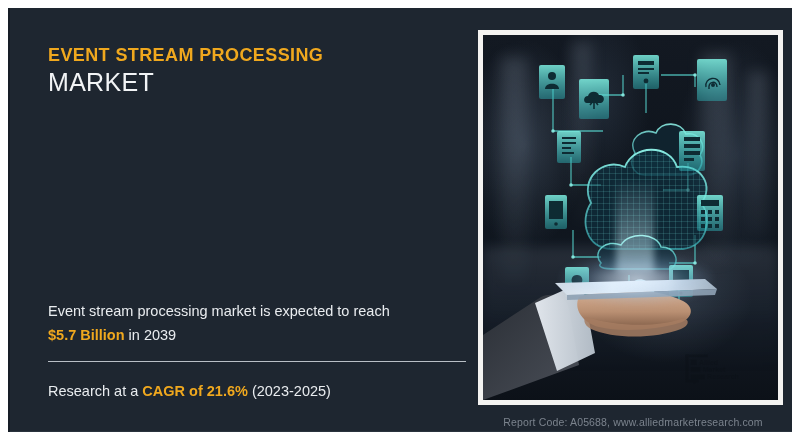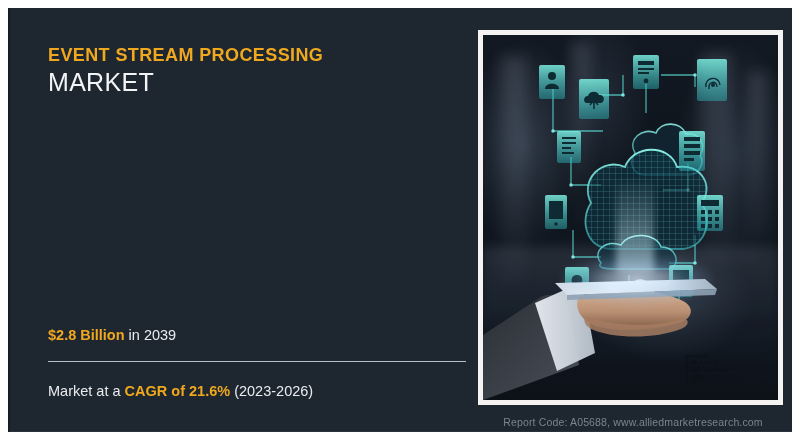--- a/index.html
+++ b/index.html
@@ -247,30 +247,30 @@
     <div class="text-col">
 
       <div class="title-block">
         <span class="title-main">EVENT STREAM PROCESSING</span>
         <span class="title-sub">MARKET</span>
       </div>
 
 
       <div class="stat-block">
         <div class="stat-line">
-          <br>
-          <span class="hl">$2.8 Billion</span><span> in 2039</span>
+          <span>Event stream processing market is expected to reach</span><br>
+          <span class="hl">$5.7 Billion</span><span> in 2039</span>
         </div>
       </div>
 
       <div class="divider"></div>
 
       <div class="cagr-block">
         <div class="stat-line">
-          <span>Market at a </span><span class="hl">CAGR of 21.6%</span><span> (2023-2026)</span>
+          <span>Research at a </span><span class="hl">CAGR of 21.6%</span><span> (2023-2025)</span>
         </div>
       </div>
 
     </div>
 
     <div class="photo-frame">
       <div class="photo">
 
         <div class="bg-blur"></div>
         <div class="bg-streak s1"></div>

